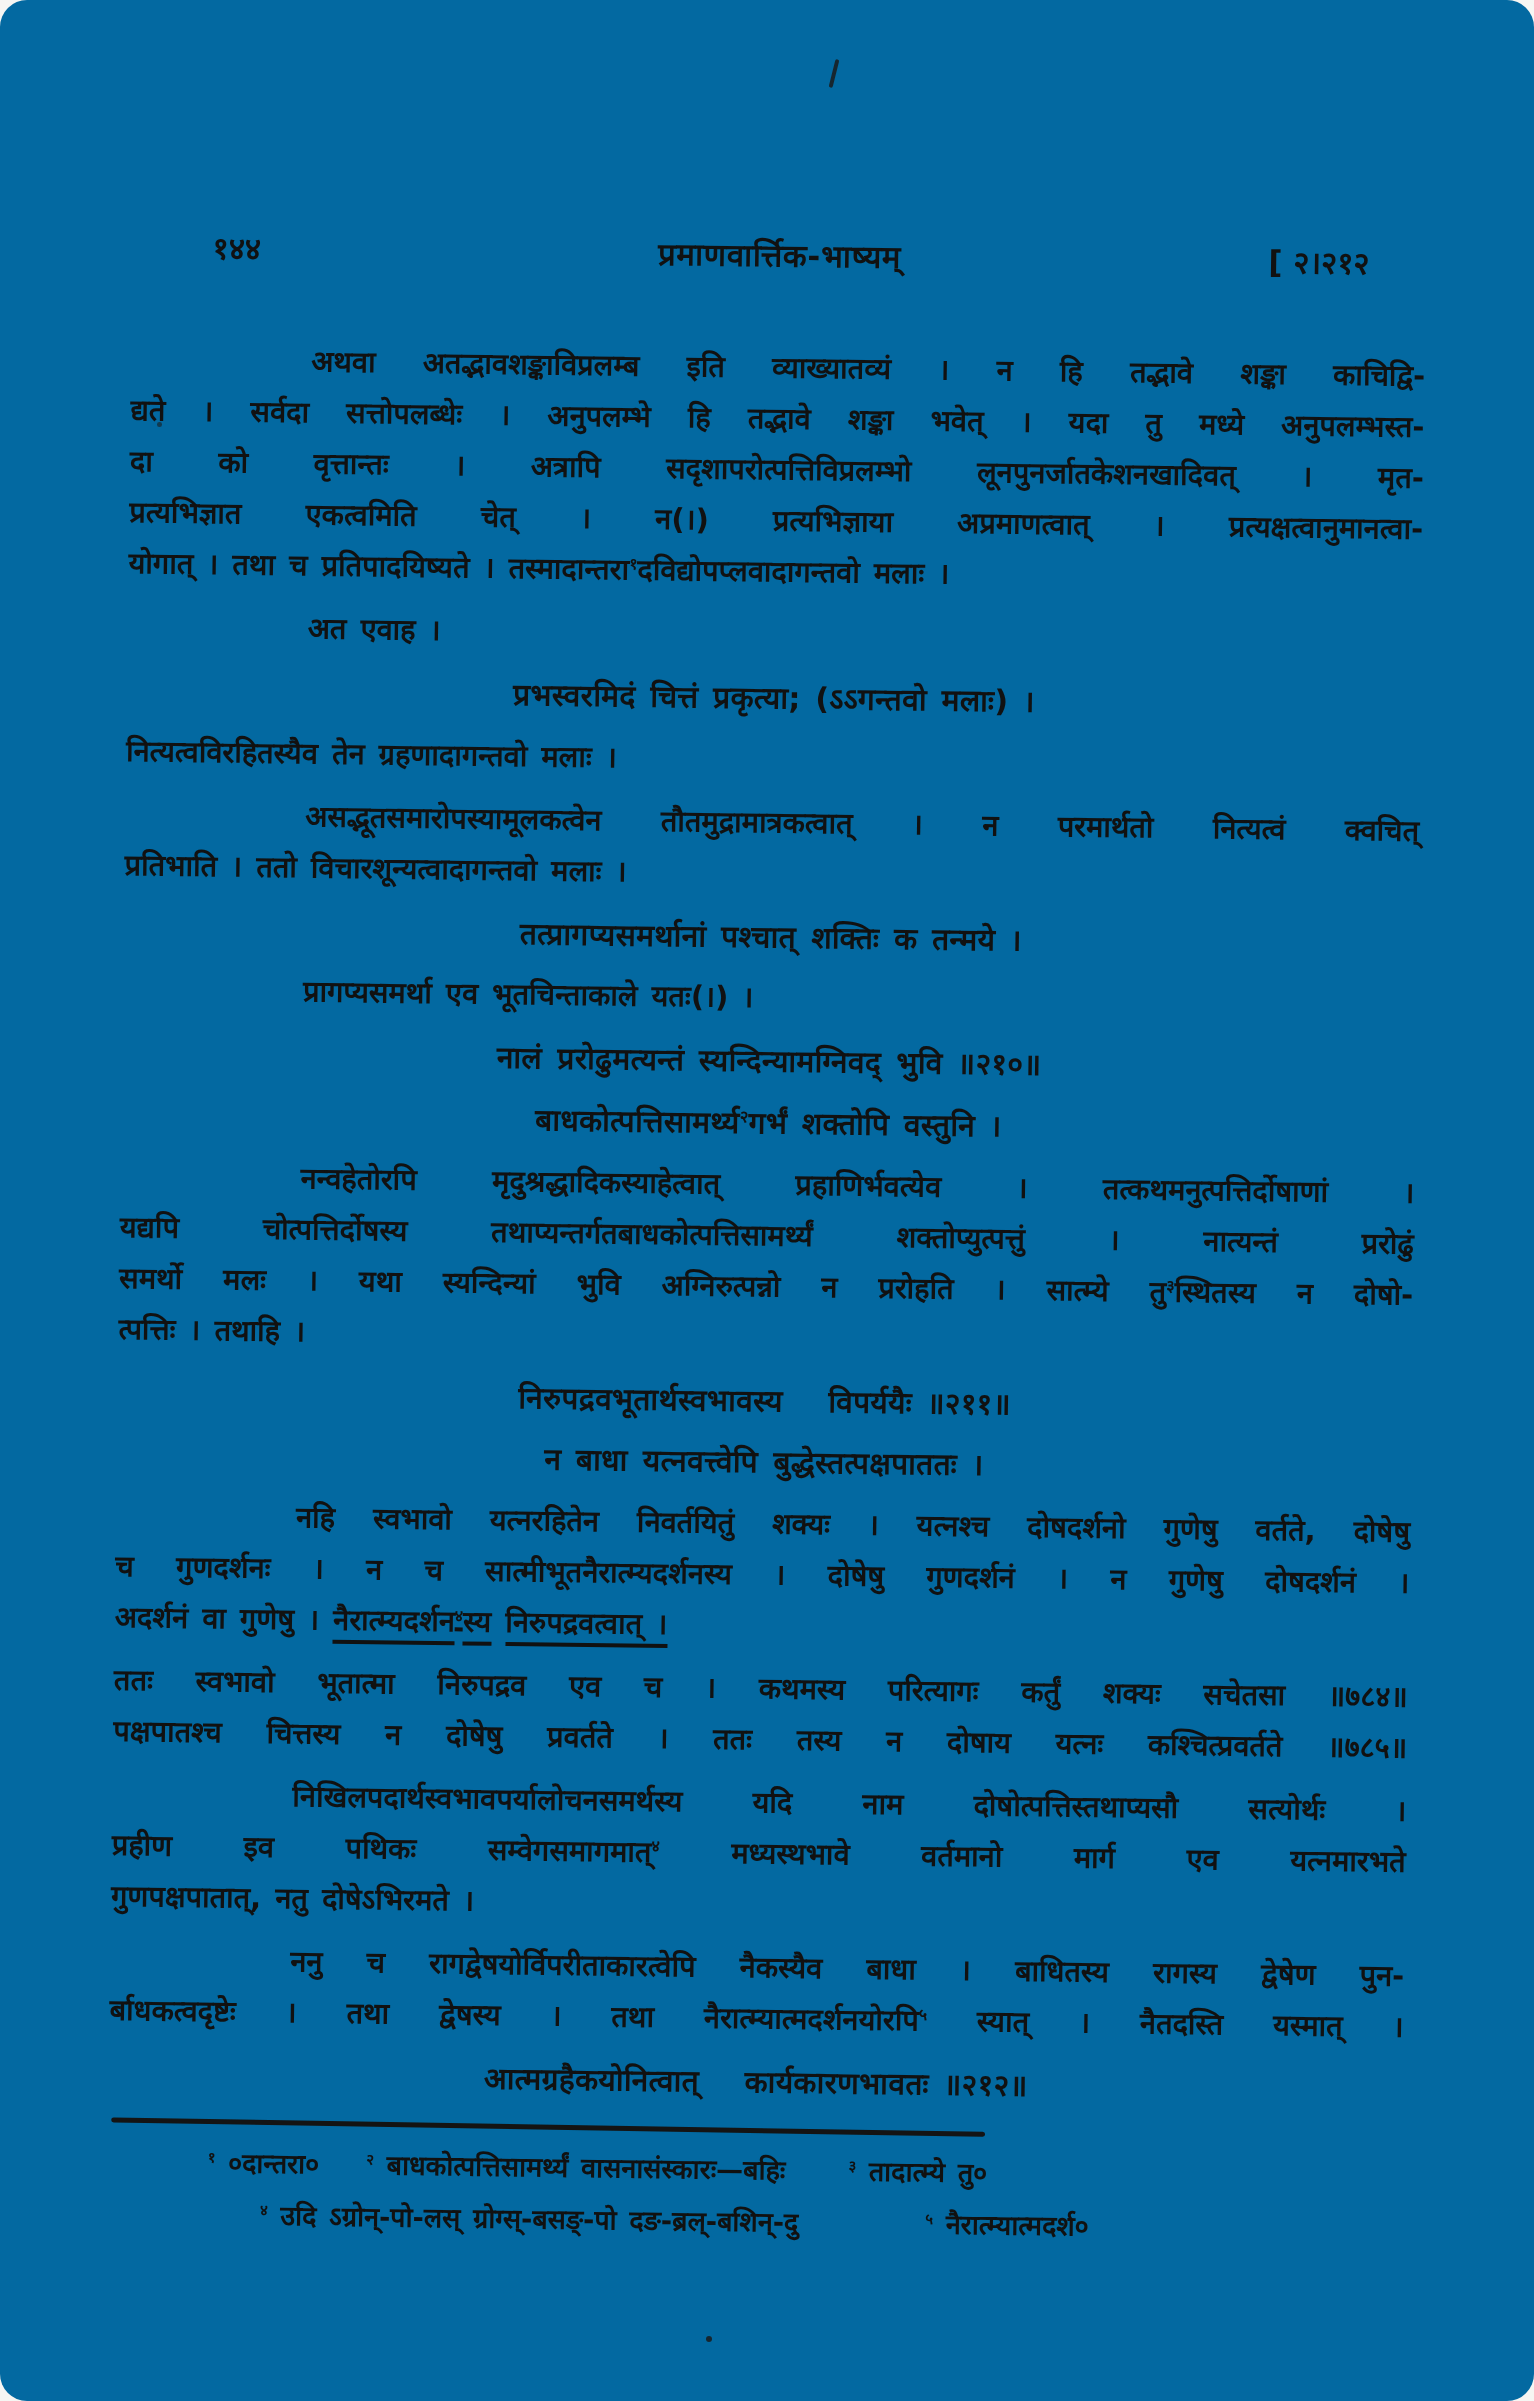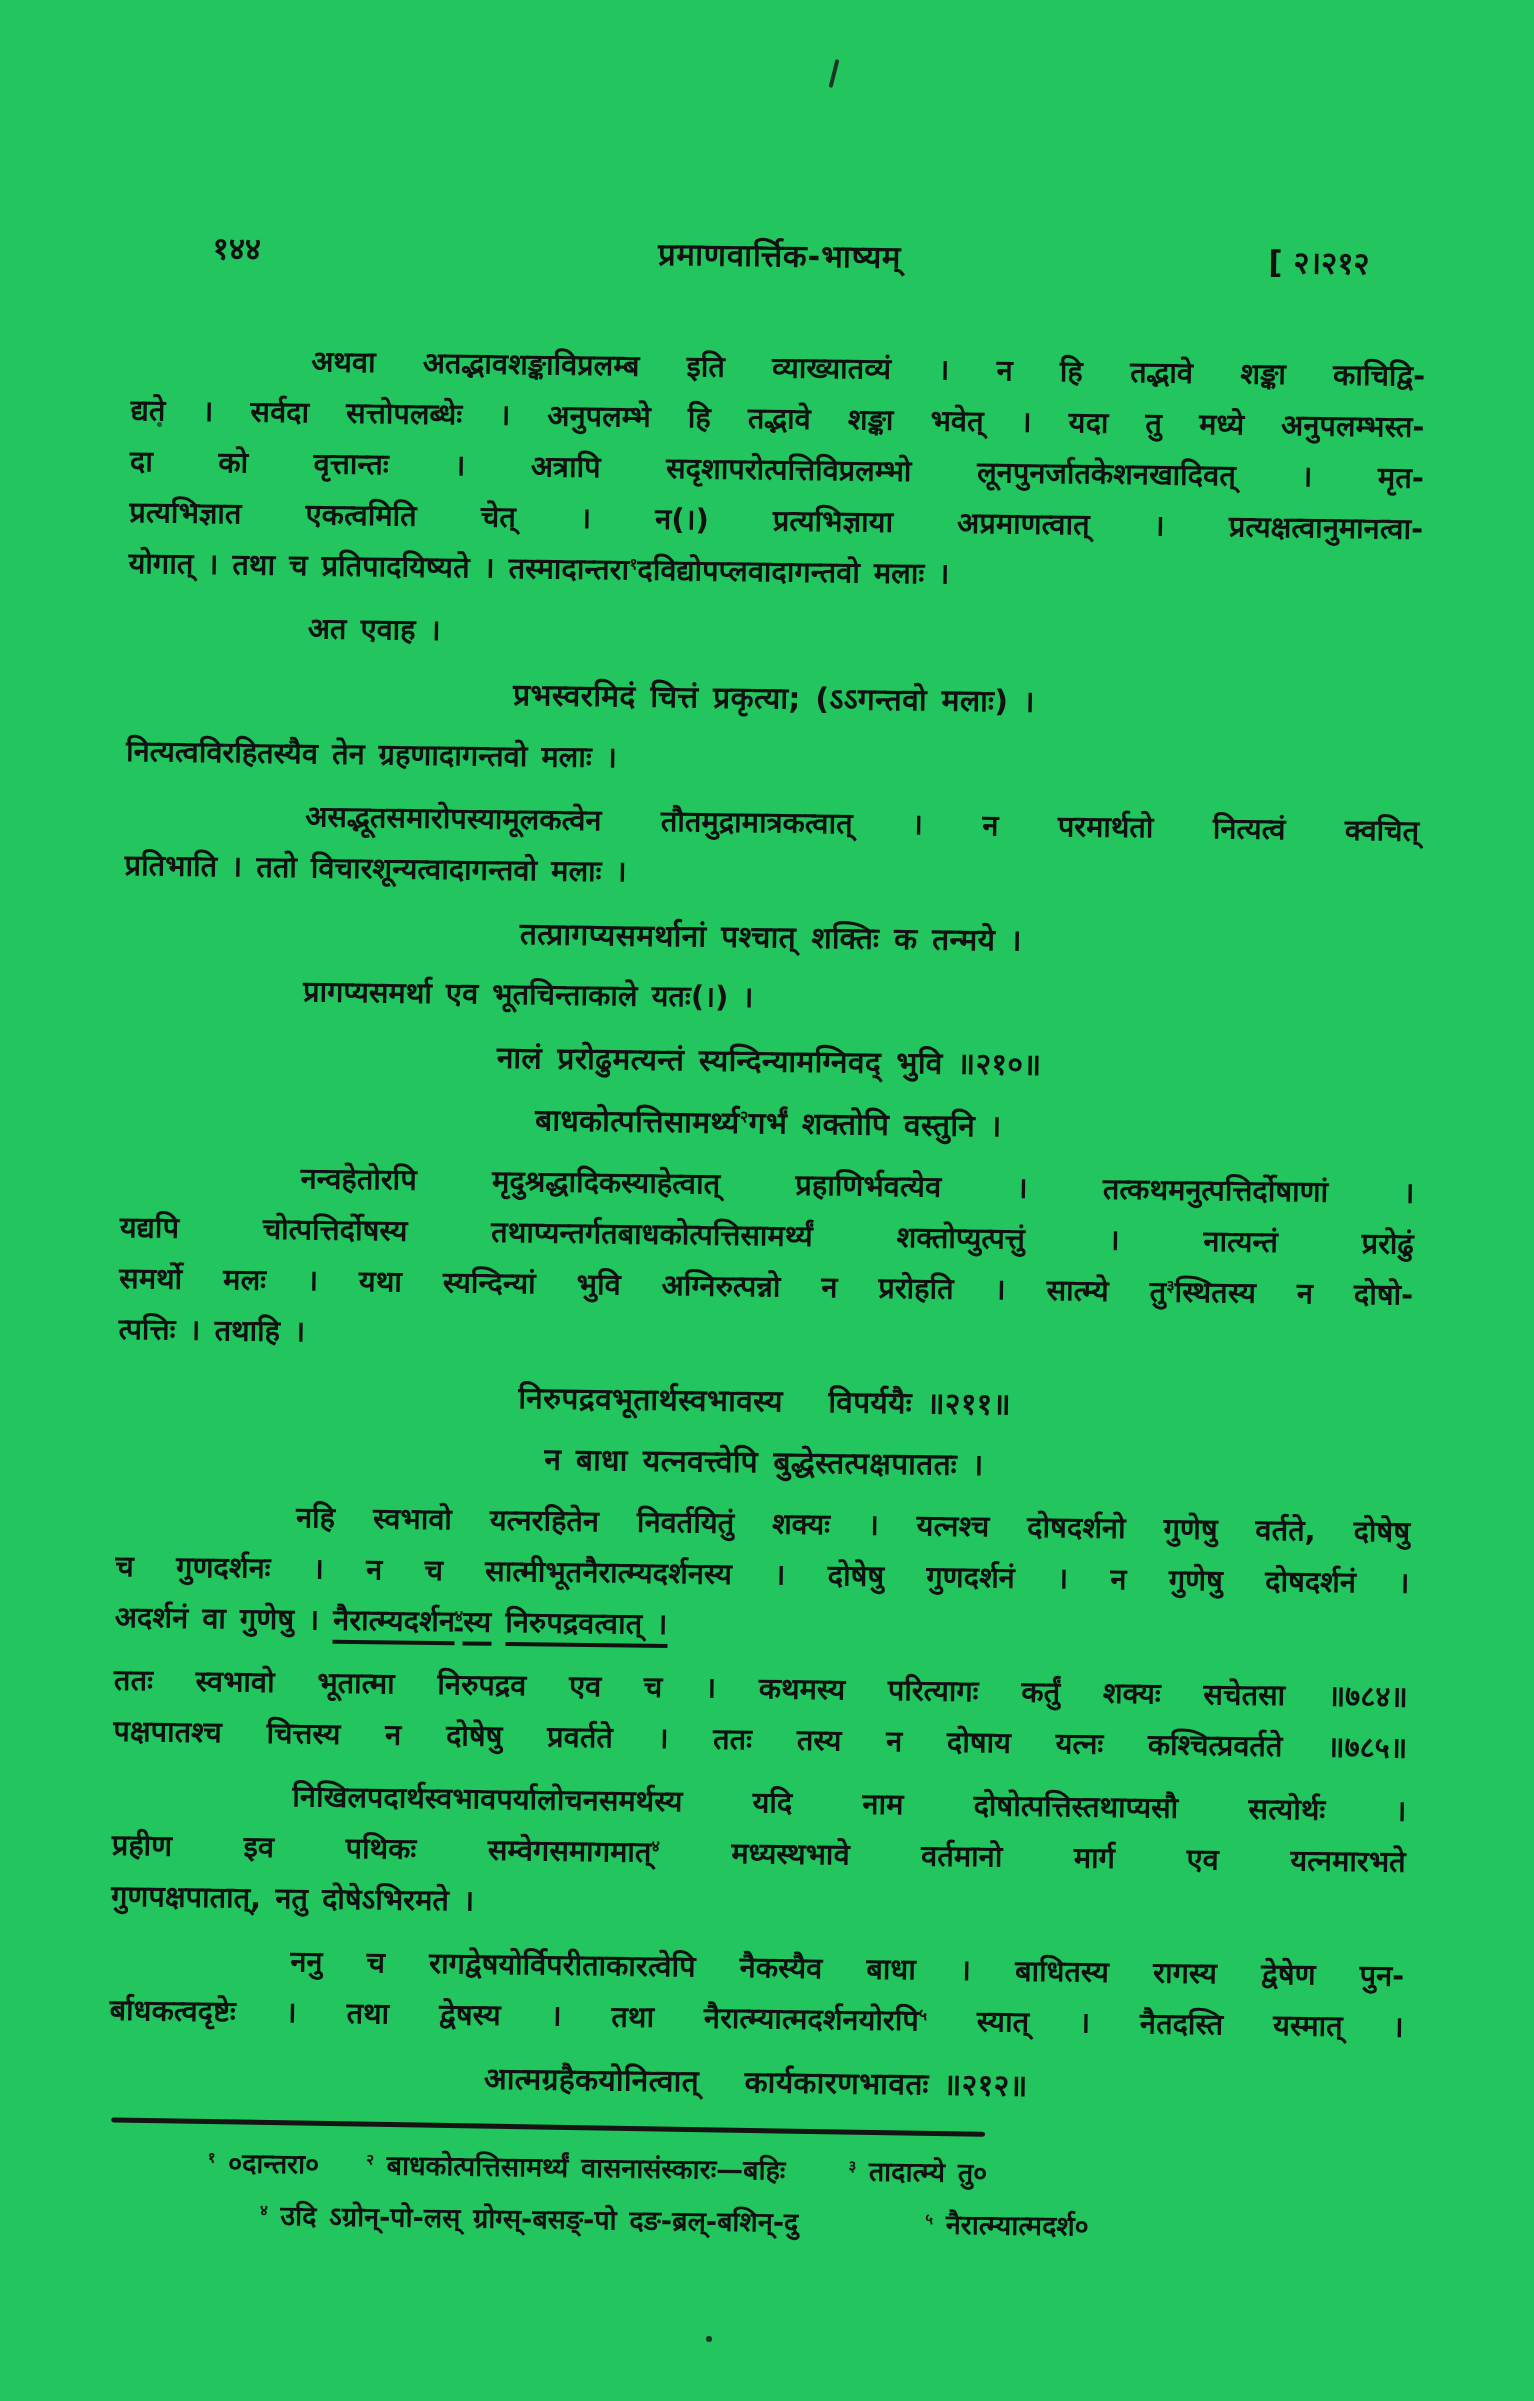--- a/index.html
+++ b/index.html
@@ -3,21 +3,21 @@
 <meta charset="utf-8">
 <style>
   html,body{margin:0;padding:0;}
   body{
     width:1534px;height:2401px;
     background:#f6f6f3;
     font-family:"DejaVu Sans","Liberation Sans",sans-serif;
   }
   .page{
     position:relative;width:1534px;height:2401px;overflow:hidden;
-    background:#22c55e;color:#111;font-weight:700;
+    background:#0369a1;color:#111;font-weight:700;border-radius:27px;
   }
   .content{
     position:absolute;left:133px;top:227px;width:1294px;
     transform:rotate(0.75deg);transform-origin:0 0;
   }
   
   .hdr{display:flex;align-items:baseline;font-size:31px;line-height:40px;margin:0 0 67px 0;}
   .hdr .pg{width:227px;padding-left:80px;box-sizing:border-box;}
   .hdr .ttl{flex:1;text-align:center;letter-spacing:0.7px;}
   .hdr .ref{width:227px;text-align:right;padding-right:57px;box-sizing:border-box;}

